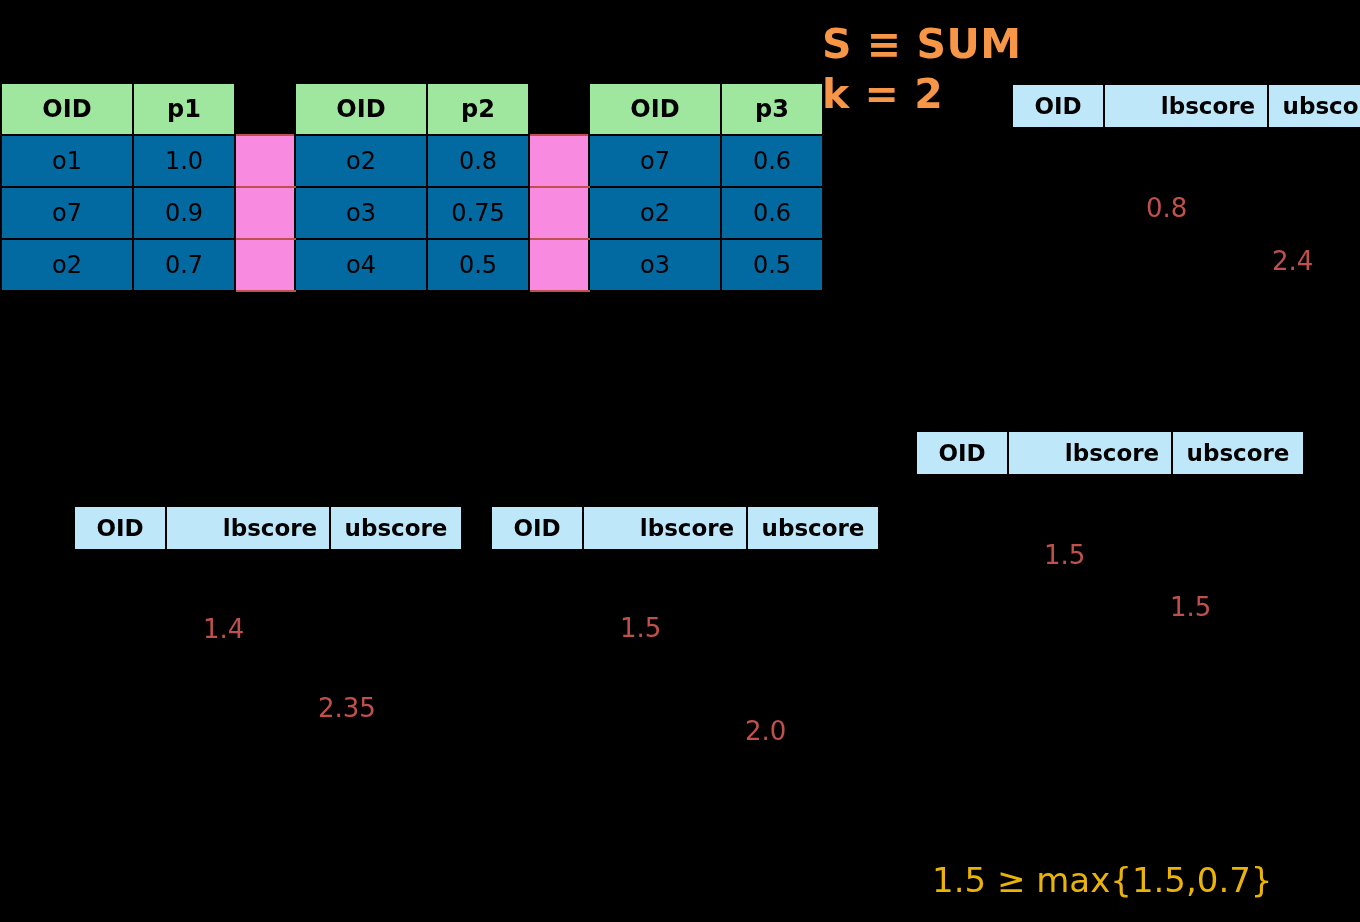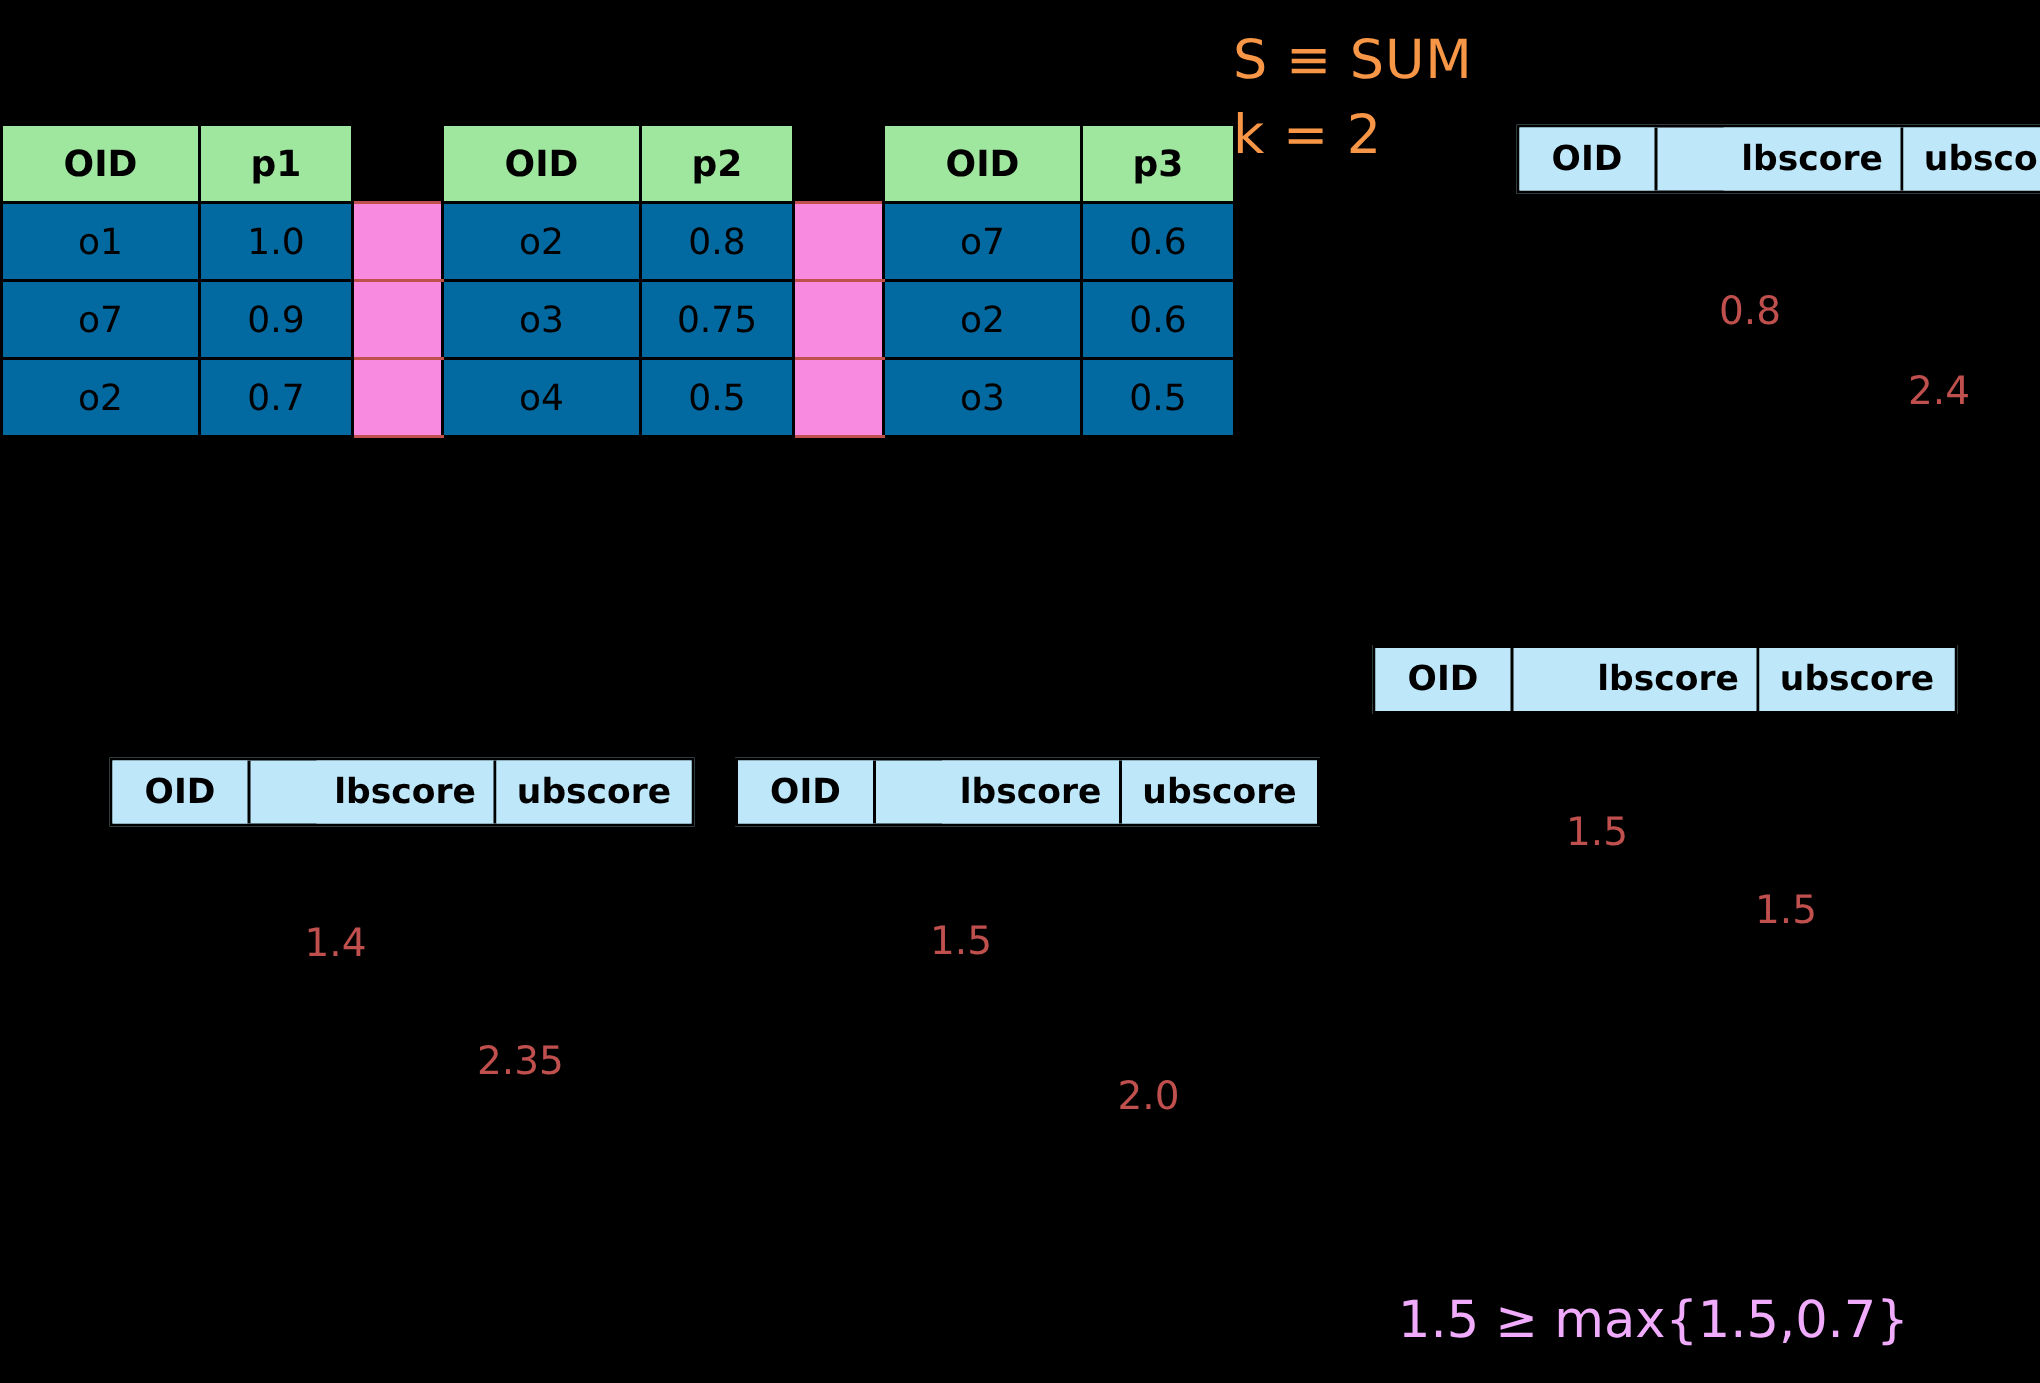--- a/index.html
+++ b/index.html
@@ -57,22 +57,22 @@
     border-bottom: 2px solid #C0504D;
   }
   .col-oid  { width: 130px; }
   .col-p    { width: 100px; }
   .col-gap  { width: 58px; }
 
   
   .annot-orange {
     position: absolute;
     color: #F79646;
-    font-size: 36px;
-    font-weight: normal;
+    font-size: 41px;
+    font-weight: bold;
     white-space: nowrap;
     letter-spacing: 0.5px;
   }
   #sum-def { left: 822px; top: 20px; }
   #k-def   { left: 822px; top: 70px; text-align: center; }
 
   
   .score-table {
     position: absolute;
   }
@@ -99,21 +99,21 @@
 
   
   .val-red {
     position: absolute;
     color: #C0504D;
     font-size: 26px;
     white-space: nowrap;
   }
   .formula-red {
     position: absolute;
-    color: #f0abfc;
+    color: #eab308;
     font-size: 34px;
     white-space: nowrap;
   }
 </style>
 </head>
 <body>
 
 <div class="ranked-tables">
   <table class="ranked-grid">
     <tbody>

